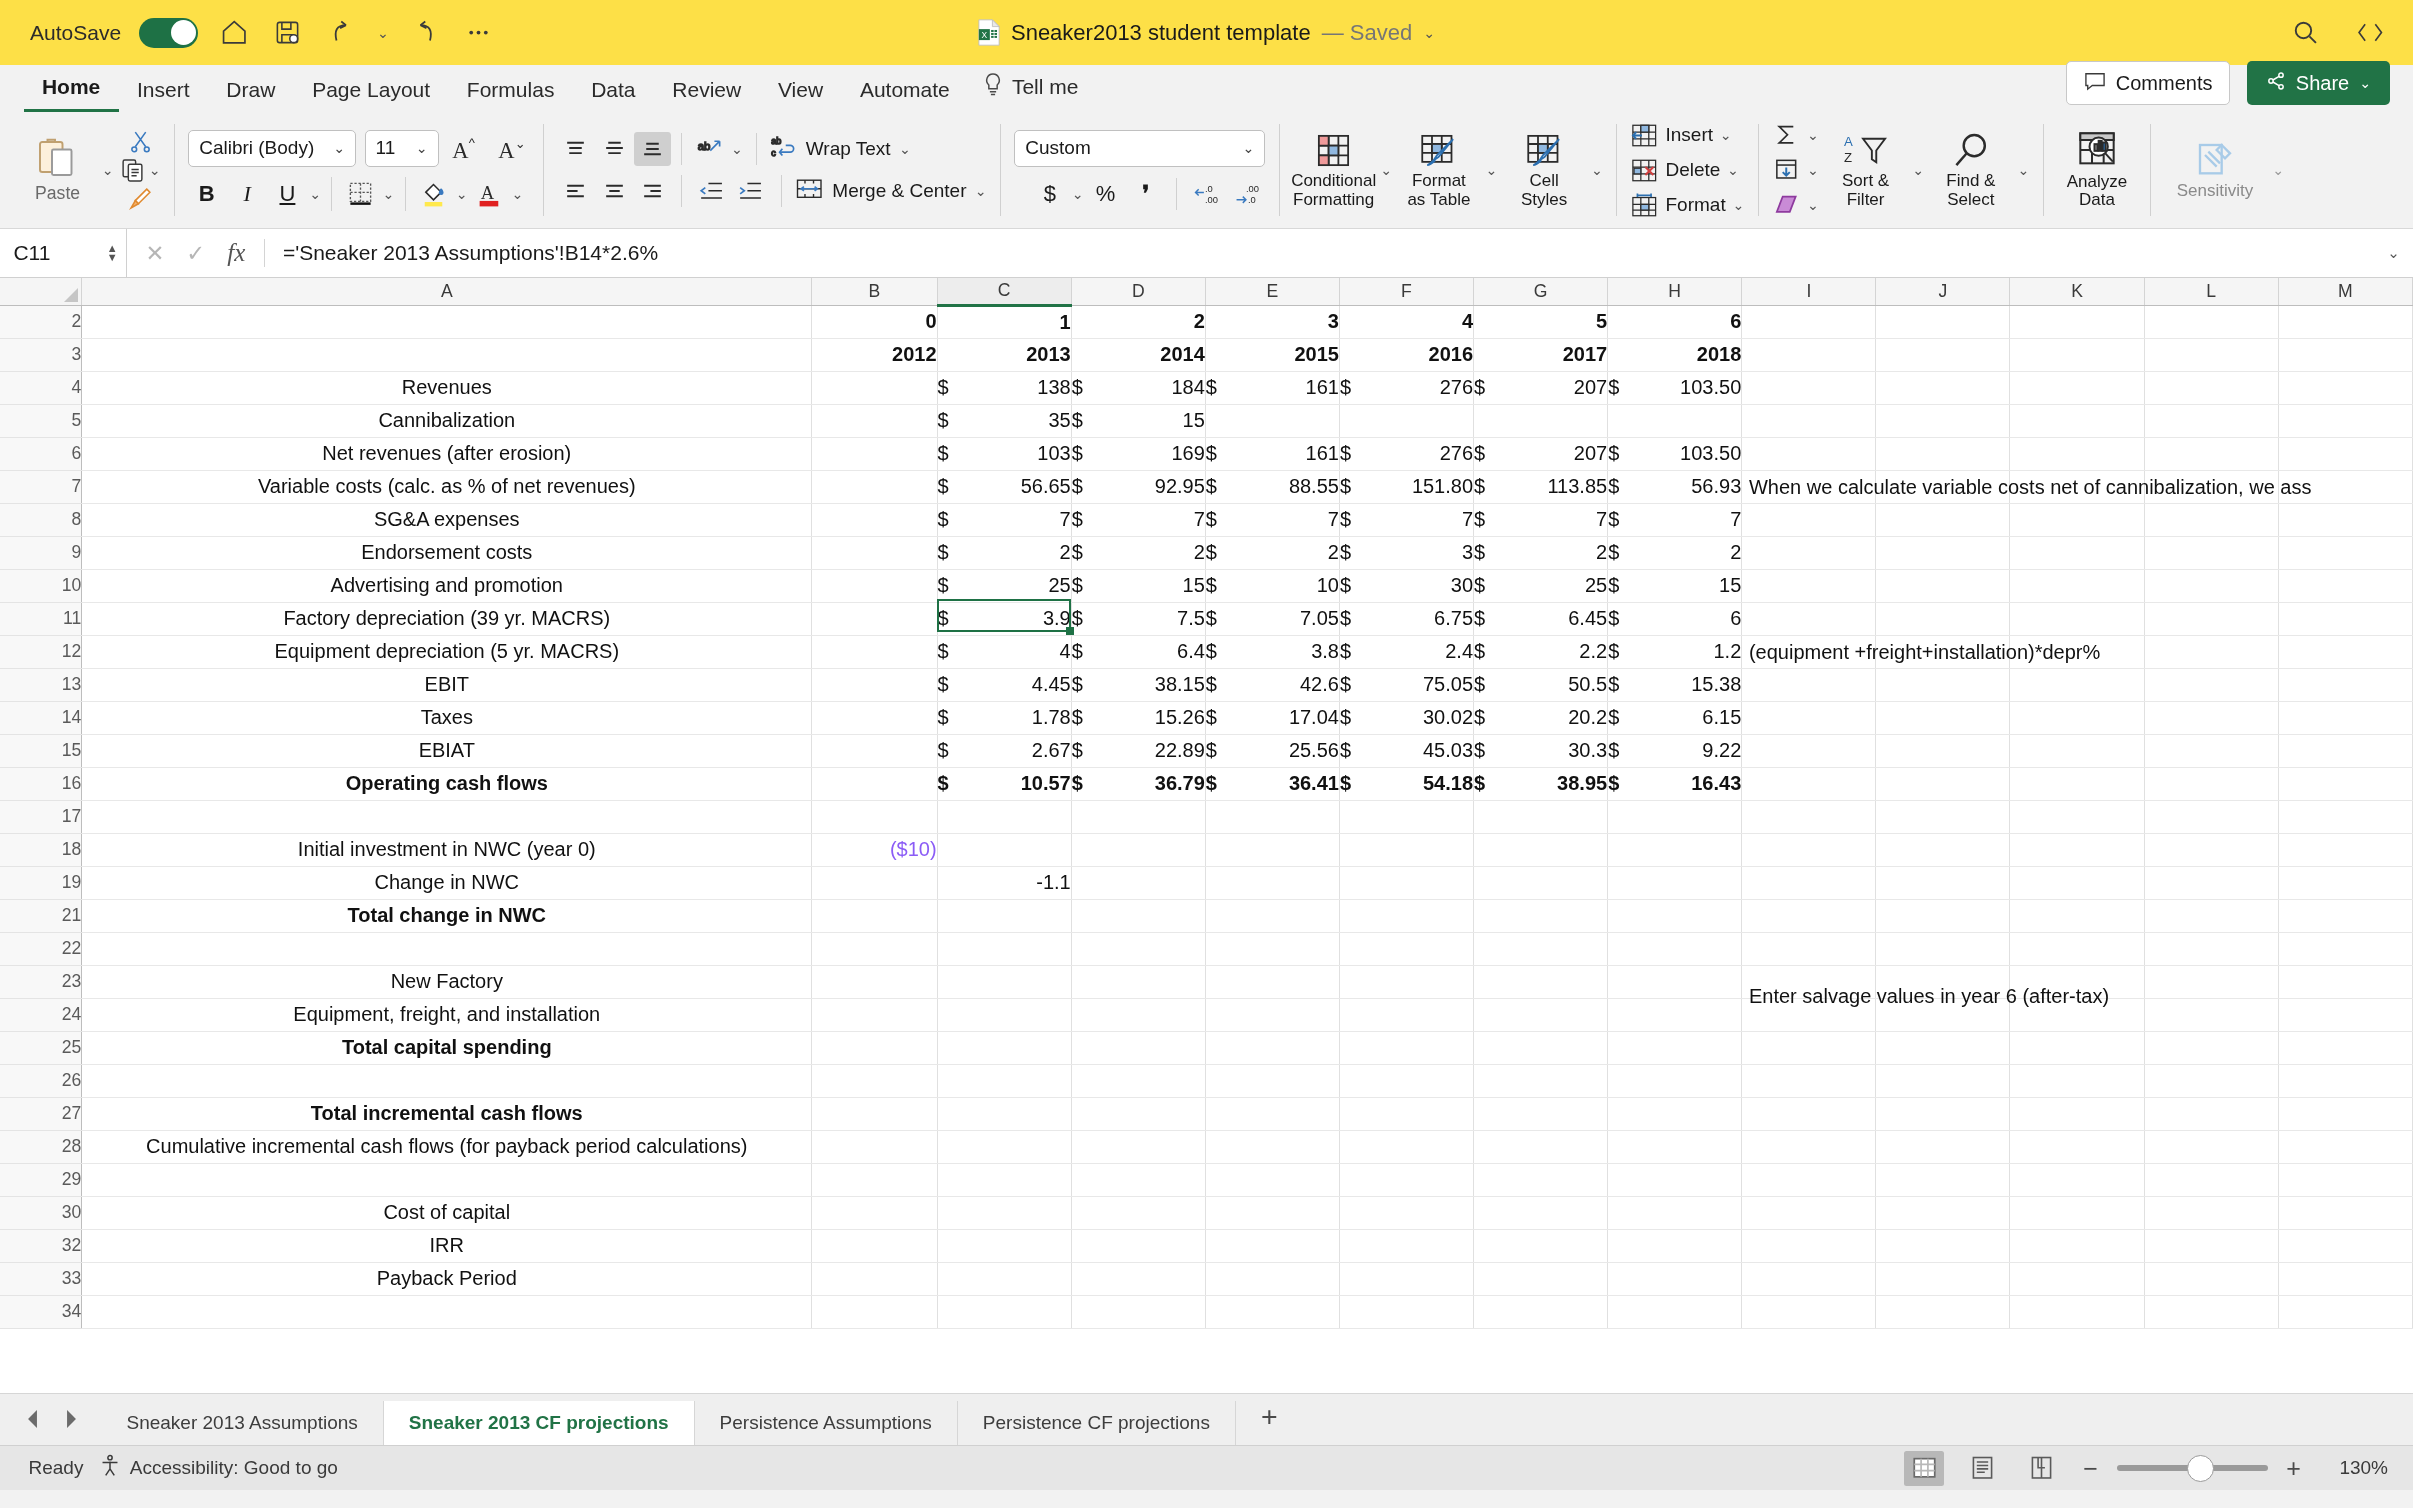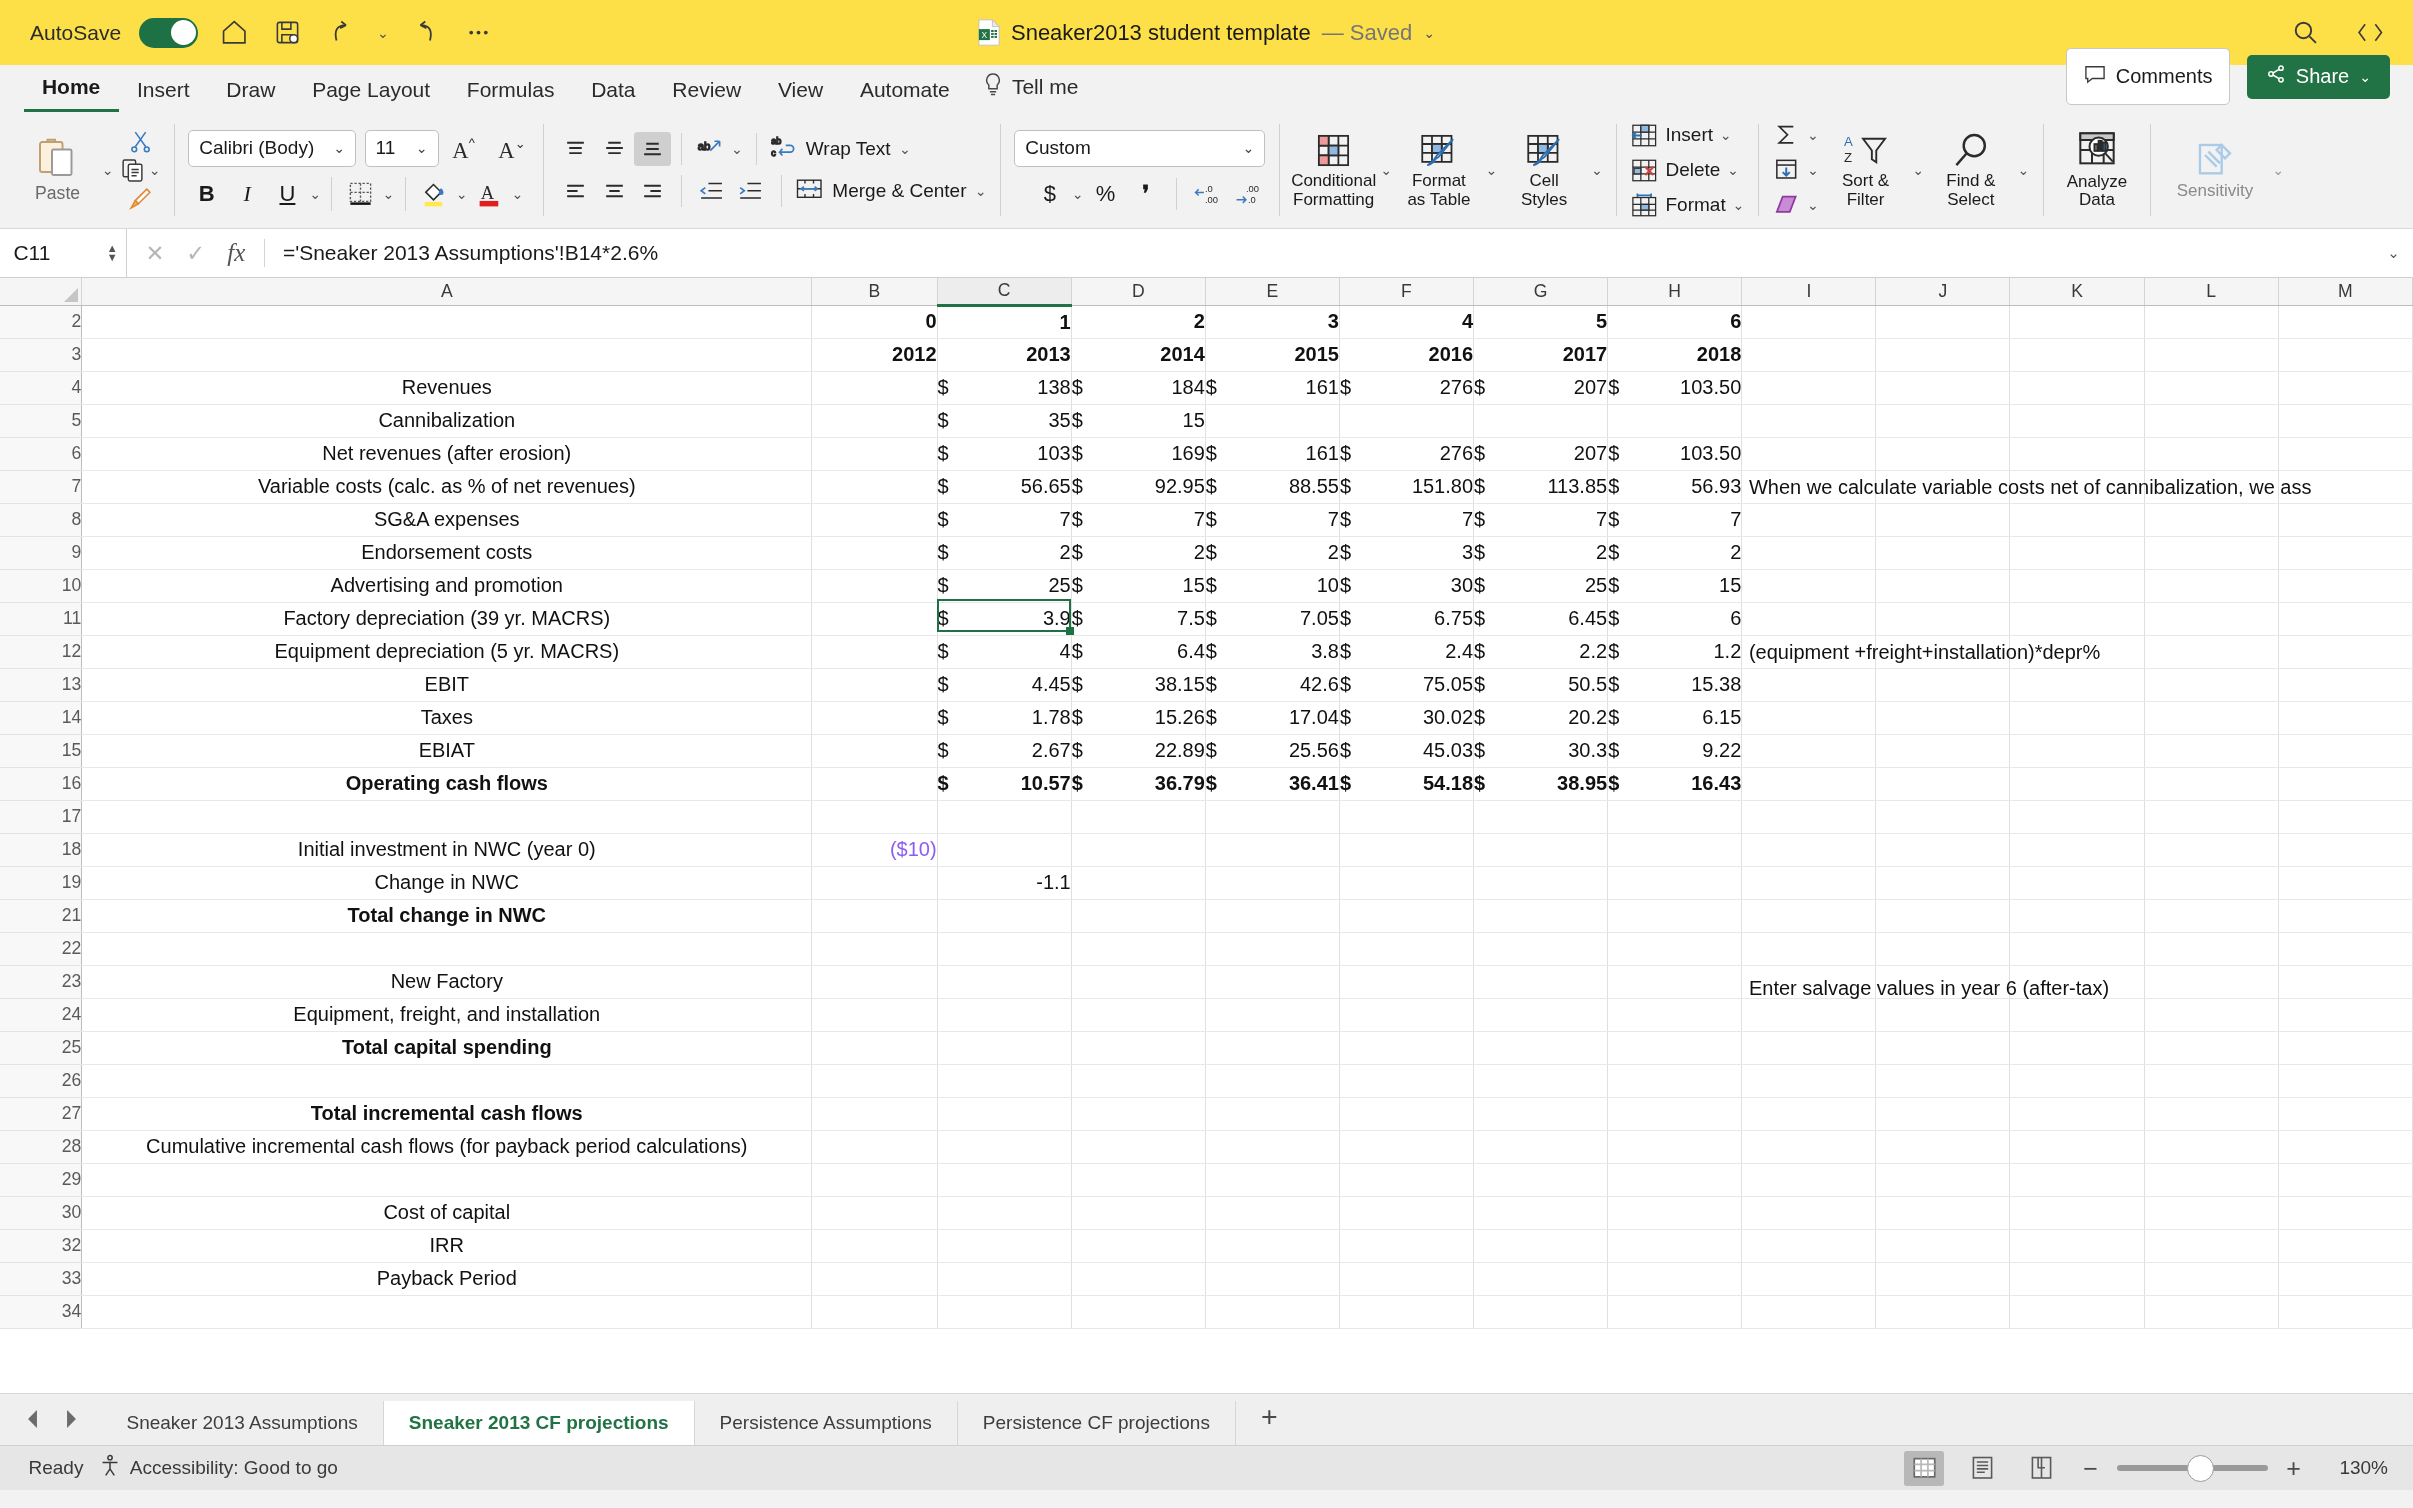--- a/index.html
+++ b/index.html
@@ -26,21 +26,21 @@
   .doc-saved{ font-size:22px; color:#767676; }
   .title-right{ position:absolute; right:25px; display:flex; align-items:center; gap:30px; }
 
   
   .ribbon-tabs{ height:47px; background:#f2f2f2; display:flex; align-items:flex-end; padding:0 23.5px; gap:0; position:relative; }
   .rtab{ font-size:21px; color:#2b2b2b; padding:0 18.4px 10px 18.4px; cursor:pointer; white-space:nowrap; }
   .rtab.active{ font-weight:bold; color:#1a1a1a; border-bottom:3.4px solid #217346; }
   .tellme{ display:flex; align-items:center; gap:8.4px; padding:0 13.4px 10px 13.4px; cursor:pointer; font-size:21px; color:#2b2b2b; }
   .tabs-right{ position:absolute; right:23.5px; bottom:6.7px; display:flex; align-items:center; gap:17px; }
   .btn-comments{ display:flex; align-items:center; gap:10px; border:0.8px solid #c8c8c8; border-radius:5px; background:#fff;
-                 height:57px; padding:16px 17px; font-size:20px; color:#1a1a1a; cursor:pointer; }
+                 height:44px; padding:16px 17px; font-size:20px; color:#1a1a1a; cursor:pointer; }
   .btn-share{ display:flex; align-items:center; gap:10px; border:none; border-radius:5px; background:#217346; color:#fff;
               height:44px; padding:0 18.4px; font-size:20px; cursor:pointer; }
 
   
   .ribbon{ height:117px; background:#f2f2f2; display:flex; align-items:stretch; padding:0 8.4px; border-bottom:0.8px solid #d8d8d8; }
   .rgroup{ display:flex; align-items:center; padding:0 11.7px; gap:6.7px; }
   .vsep{ width:0.8px; background:#d0d0d0; margin:11.7px 1.7px; }
   .paste-blk{ display:flex; flex-direction:column; align-items:center; justify-content:center; width:75px; cursor:pointer; }
   .paste-lbl{ font-size:17.6px; color:#6a6a6a; margin-top:1.7px; }
   .clipcol{ display:flex; flex-direction:column; align-items:center; gap:3.4px; }
@@ -1350,21 +1350,21 @@
           <td class="rowhdr">23</td>
           <td class="cell lft">New Factory</td>
           <td class="cell rgt"></td>
           <td class="cell rgt"></td>
           <td class="cell rgt"></td>
           <td class="cell rgt"></td>
           <td class="cell rgt"></td>
           <td class="cell rgt"></td>
           <td class="cell rgt"></td>
           <td class="cell ovf" style="overflow: visible;">
-            <span style="position: absolute; left: 6.7px; top: 11px; white-space: nowrap;">Enter salvage values in year 6 (after-tax)</span>
+            <span style="position: absolute; left: 6.7px; top: 19px; white-space: nowrap;">Enter salvage values in year 6 (after-tax)</span>
           </td>
           <td class="cell ovf"></td>
           <td class="cell ovf"></td>
           <td class="cell ovf"></td>
           <td class="cell ovf"></td>
         </tr>
         <tr>
           <td class="rowhdr">24</td>
           <td class="cell lft">Equipment, freight, and installation</td>
           <td class="cell rgt"></td>

